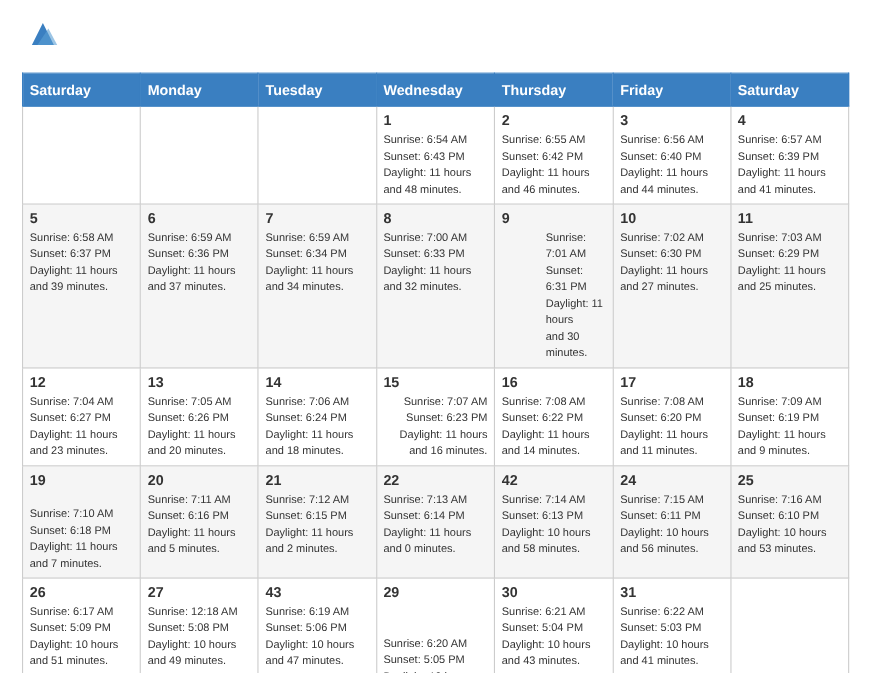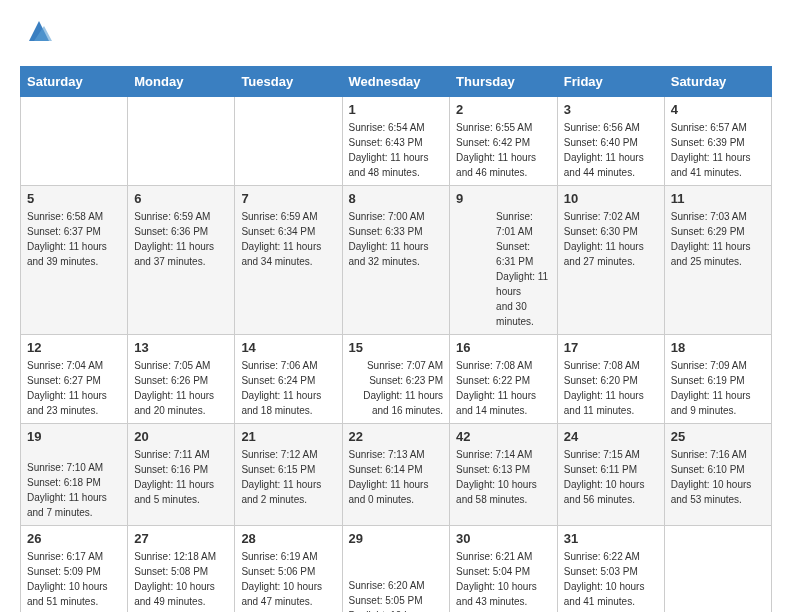--- a/index.html
+++ b/index.html
@@ -325,21 +325,21 @@
 and 51 minutes.</div>
         </td>
         <td>
           <span class="day-number">27</span>
           <div class="day-info" style="white-space: pre-line;">Sunrise: 12:18 AM
 Sunset: 5:08 PM
 Daylight: 10 hours
 and 49 minutes.</div>
         </td>
         <td>
-          <span class="day-number">28</span>
+          <span class="day-number">43</span>
           <div class="day-info" style="white-space: pre-line;">Sunrise: 6:19 AM
 Sunset: 5:06 PM
 Daylight: 10 hours
 and 47 minutes.</div>
         </td>
         <td>
           <span class="day-number">29</span>
           <div class="day-info" style="white-space: pre-line; margin-top: 32px;">Sunrise: 6:20 AM
 Sunset: 5:05 PM
 Daylight: 10 hours

